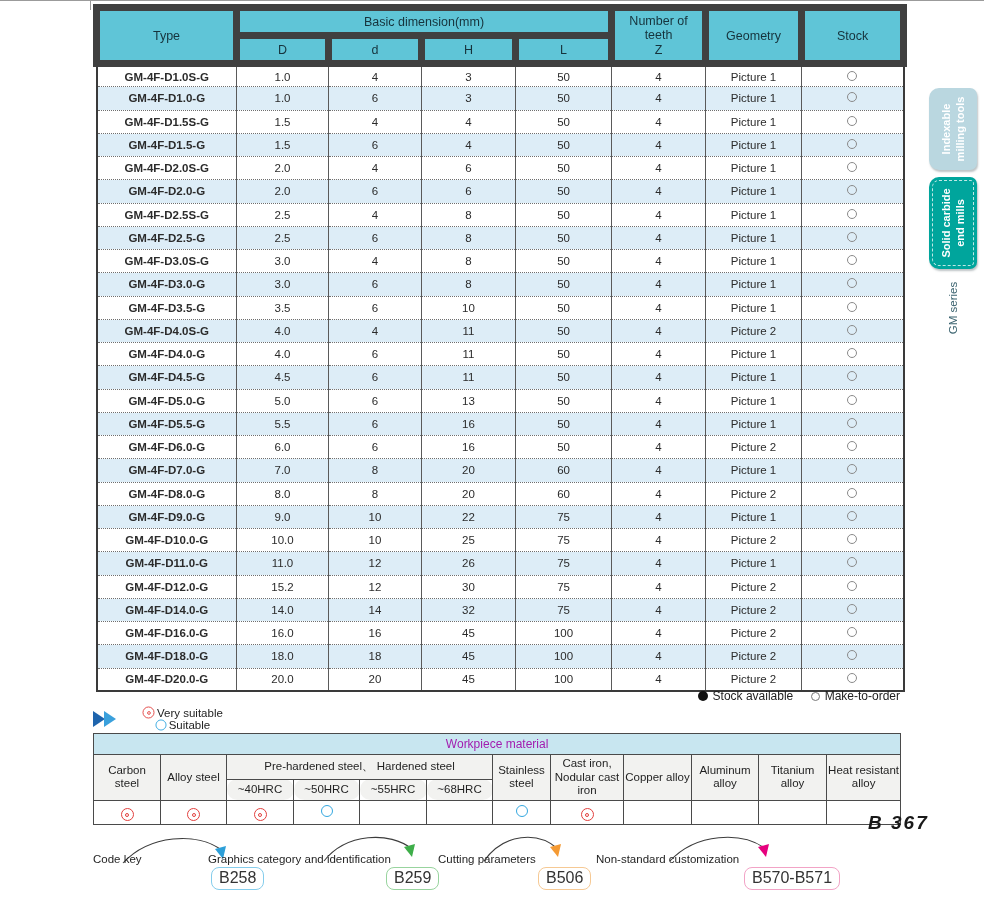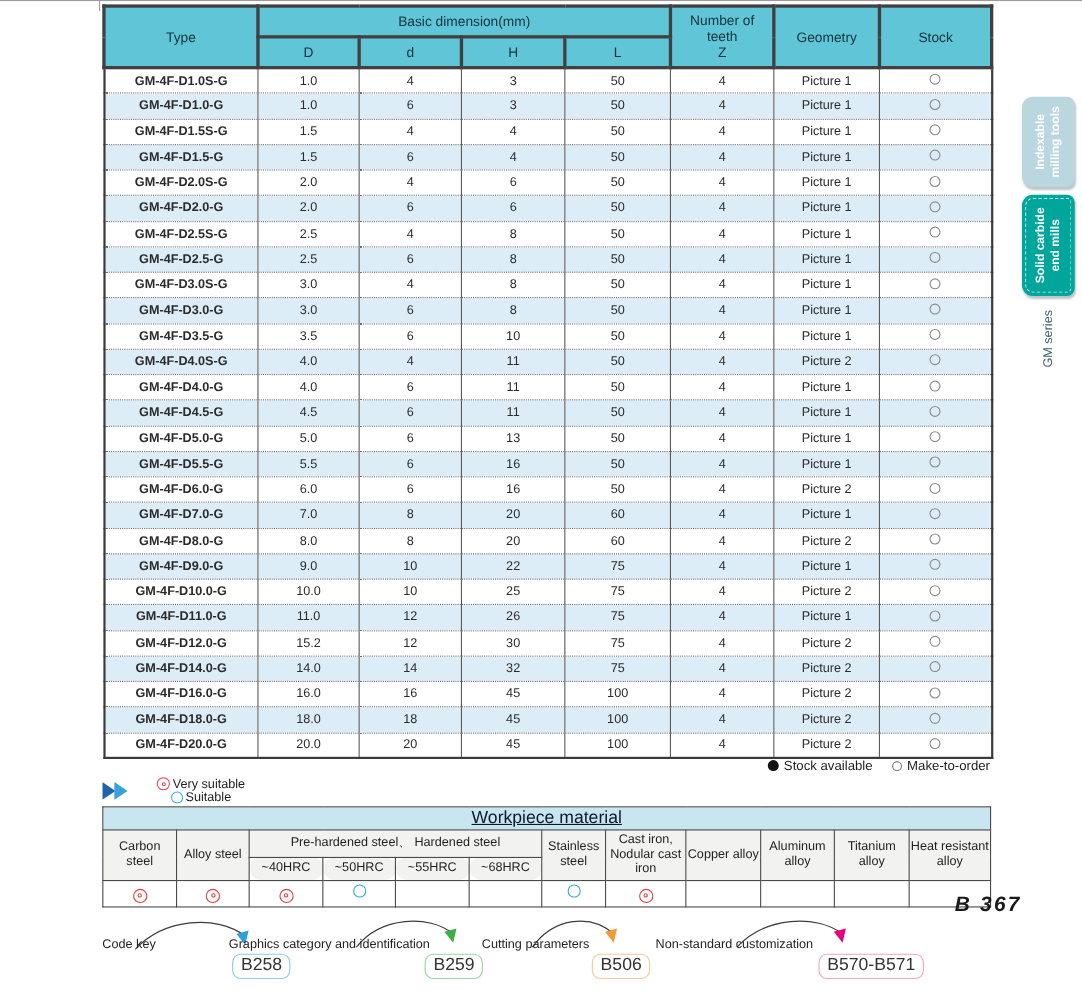--- a/index.html
+++ b/index.html
@@ -9,21 +9,21 @@
     font-family:"Liberation Sans", sans-serif; overflow:hidden; color:#222;
   }
   .top-rule { position:absolute; top:0; left:0; width:984px; height:1px; background:#9b9b9b; }
   .top-tick { position:absolute; top:0; left:90px; width:1px; height:10px; background:#9b9b9b; }
 
   
   table.spec { position:absolute; left:93px; top:4px; width:807px;
     border-collapse:collapse; table-layout:fixed; border:2px solid #3a3a3a; }
   table.spec thead th {
     background:#5fc5d7; color:#16333c; font-weight:normal; font-size:12.5px;
-    border:3px solid #404040; height:28px; text-align:center; vertical-align:middle;
+    border:7px solid #404040; height:28px; text-align:center; vertical-align:middle;
   }
   table.spec thead { border-bottom:2px solid #333; }
   th.pre { white-space:pre-line; line-height:1.15; }
   table.spec tbody td {
     height:23.25px; text-align:center; vertical-align:middle;
     font-size:11.5px; color:#2b2b2b;
     border-right:1px solid #5a5a5a; border-bottom:1px dotted #6e6e6e;
     overflow:hidden;
   }
   table.spec tbody tr:last-child td { border-bottom:none; }
@@ -51,21 +51,21 @@
     width:13px; height:13px; border:1.5px solid #e2403e; border-radius:50%; background:#fff; }
   .sym-vs-in { width:4px; height:4px; border:1.5px solid #e2403e; border-radius:50%; }
   .sym-s { display:inline-block; width:12px; height:12px; border:1.5px solid #35a8e0;
     border-radius:50%; background:#fff; }
   .mat-legend .sym-vs, .mat-legend .sym-s { margin-right:2px; transform:scale(.92); }
 
   
   table.mat { position:absolute; left:93px; top:733px; width:807px;
     border-collapse:collapse; table-layout:fixed; border:1.5px solid #3f3f3f; }
   table.mat td { border:1px solid #4a4a4a; text-align:center; vertical-align:middle; }
-  td.mat-caption { background:#c8e6f0; font-size:16px; height:21px; color:#0f172a;text-decoration:underline; }
+  td.mat-caption { background:#c8e6f0; font-size:12px; height:21px; color:#a21caf; }
   td.mat-h { background:#f2f2f0; font-size:11.5px; line-height:1.18; color:#1f1f1f; padding:2px 1px; }
   tr.mat-group td { height:22px; }
   tr.mat-sub td { height:14px;border-radius:11px; }
   tr.mat-sym td { height:24px; background:#fff; }
 
   
   .footnote { position:absolute; top:845px; height:46px; }
   .fn-label { position:absolute; left:0; top:8px; font-size:11.5px; color:#1f1f1f; white-space:nowrap; }
   .fn-badge { position:absolute; top:22px; background:#fff; border:1.5px solid #999;
     border-radius:8px; padding:1px 7px 2px; font-size:16px; color:#333; white-space:nowrap; }

